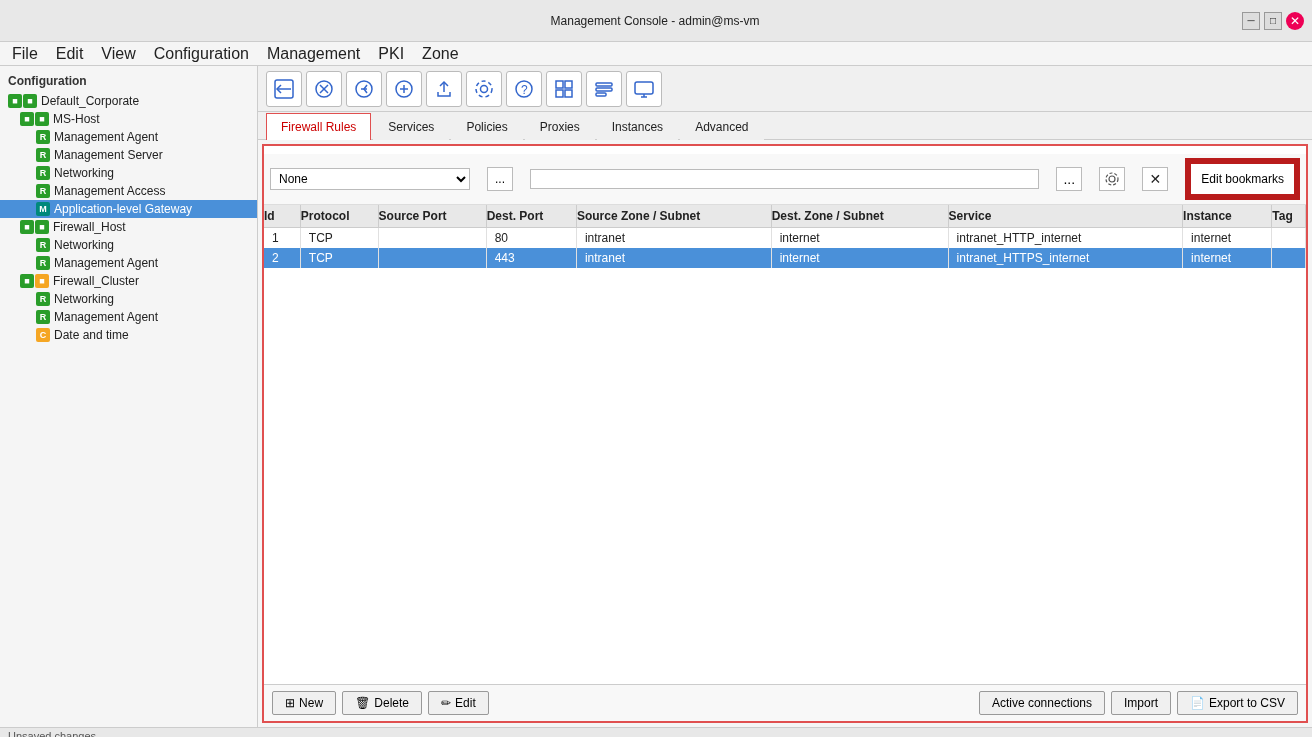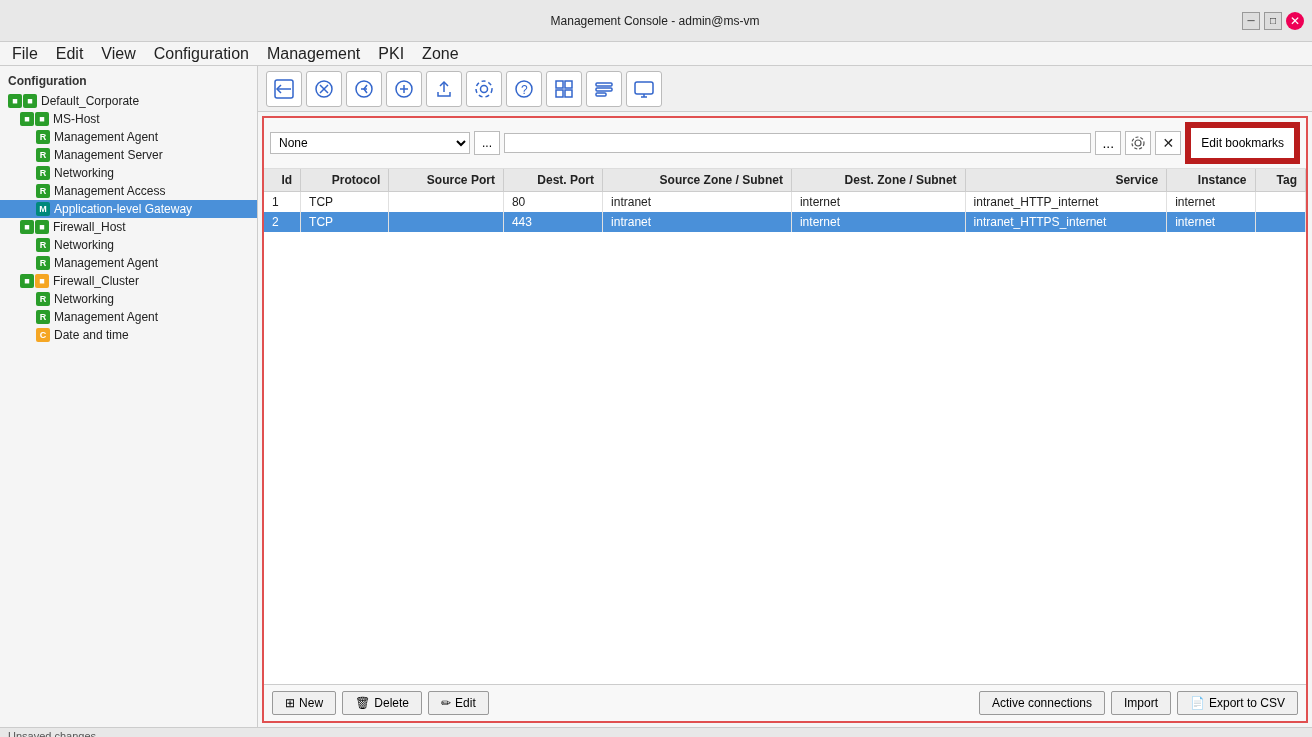--- a/index.html
+++ b/index.html
@@ -150,22 +150,23 @@
       flex-direction: column;
       overflow: hidden;
     }
 
     
     #filter-bar {
       display: flex;
       align-items: center;
       padding: 4px 6px;
       border-bottom: 1px solid #ddd;
-      gap: 4px;
+      gap: 17px;
       background: #f8f8f8;
+      margin-top: 8px;
     }
     #filter-select {
       width: 200px;
       padding: 2px 4px;
       border: 1px solid #bbb;
       font-size: 12px;
       background: white;
     }
     #filter-dots {
       padding: 2px 6px;
@@ -201,22 +202,22 @@
     #rules-table {
       width: 100%;
       border-collapse: collapse;
       font-size: 12px;
     }
     #rules-table thead tr {
       background: #e8e8e8;
       border-bottom: 1px solid #ccc;
     }
     #rules-table th {
-      text-align: right;
-      padding: 4px 8px;
+      text-align: left;
+      padding: 4px 0;
       font-weight: 600;
       border-right: 1px solid #ccc;
       white-space: nowrap;
     }
     #rules-table td {
       padding: 3px 8px;
       border-right: 1px solid #e0e0e0;
       white-space: nowrap;
     }
     #rules-table tbody tr.selected { background: #4a90d9; color: white; }
@@ -419,20 +420,28 @@
       </div>
       <div class="toolbar-btn">
         <svg width="22" height="22" viewBox="0 0 22 22">
             <rect x="2" y="4" width="18" height="12" rx="2" fill="none" stroke="#3366cc" stroke-width="1.5"></rect>
             <line x1="8" y1="19" x2="14" y2="19" stroke="#3366cc" stroke-width="1.5"></line>
             <line x1="11" y1="16" x2="11" y2="19" stroke="#3366cc" stroke-width="1.5"></line>
           </svg>
       </div>
     </div>
 
+    <div id="tabs">
+        <div class="tab active">Firewall Rules</div>
+        <div class="tab">Services</div>
+        <div class="tab">Policies</div>
+        <div class="tab">Proxies</div>
+        <div class="tab">Instances</div>
+        <div class="tab">Advanced</div>
+      </div>
 
     <div id="table-area">
 
       <div id="filter-bar">
         <select id="filter-select">
           <option>None</option>
         </select>
         <button id="filter-dots" class="filter-icon-btn">...</button>
         <input id="filter-search" type="text" style="flex: 1 1 0%; padding: 2px 4px; border: 1px solid rgb(187, 187, 187); font-size: 12px;">
         <button class="filter-icon-btn">...</button>

